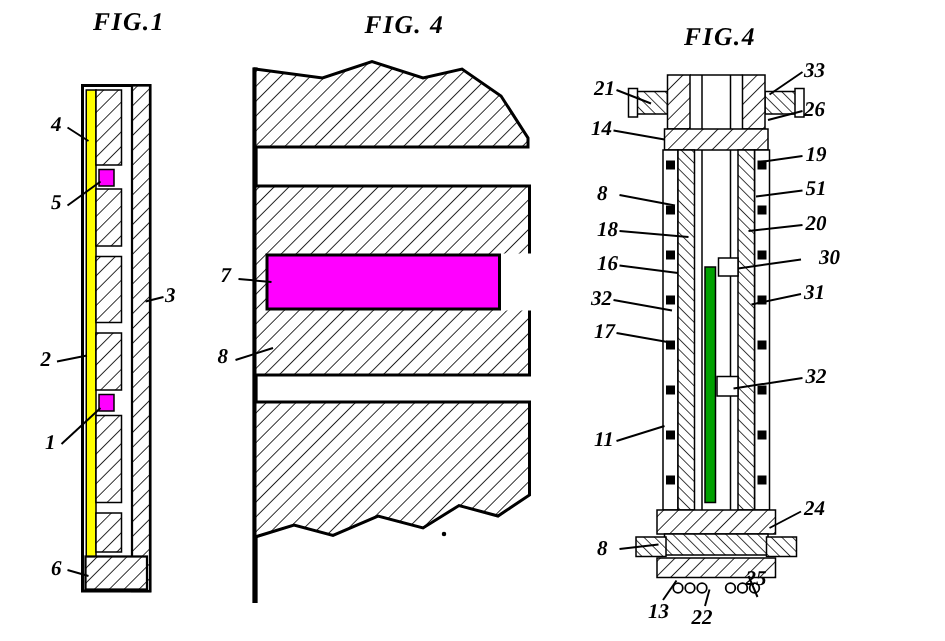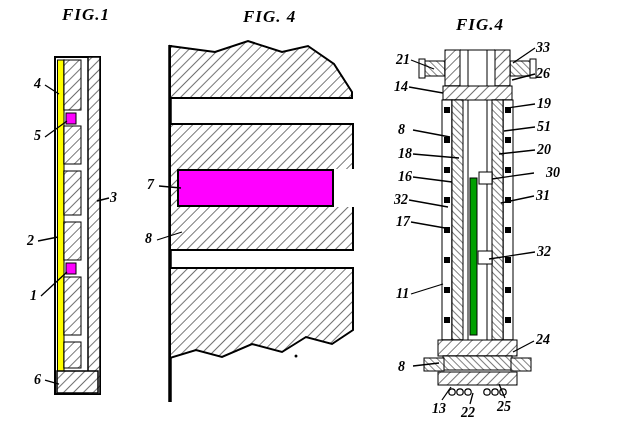--- a/index.html
+++ b/index.html
@@ -187,15 +187,15 @@
   <div class="ref" style="left:461px;top:405px">22</div>
   <div class="ref" style="left:536px;top:40px">33</div>
   <div class="ref" style="left:536px;top:66px">26</div>
   <div class="ref" style="left:537px;top:96px">19</div>
   <div class="ref" style="left:537px;top:119px">51</div>
   <div class="ref" style="left:537px;top:142px">20</div>
   <div class="ref" style="left:546px;top:165px">30</div>
   <div class="ref" style="left:536px;top:188px">31</div>
   <div class="ref" style="left:537px;top:244px">32</div>
   <div class="ref" style="left:536px;top:332px">24</div>
-  <div class="ref" style="left:497px;top:399px">25</div>
+  <div class="ref" style="left:497px;top:379px">25</div>
 
 </div>
 
 </body></html>

